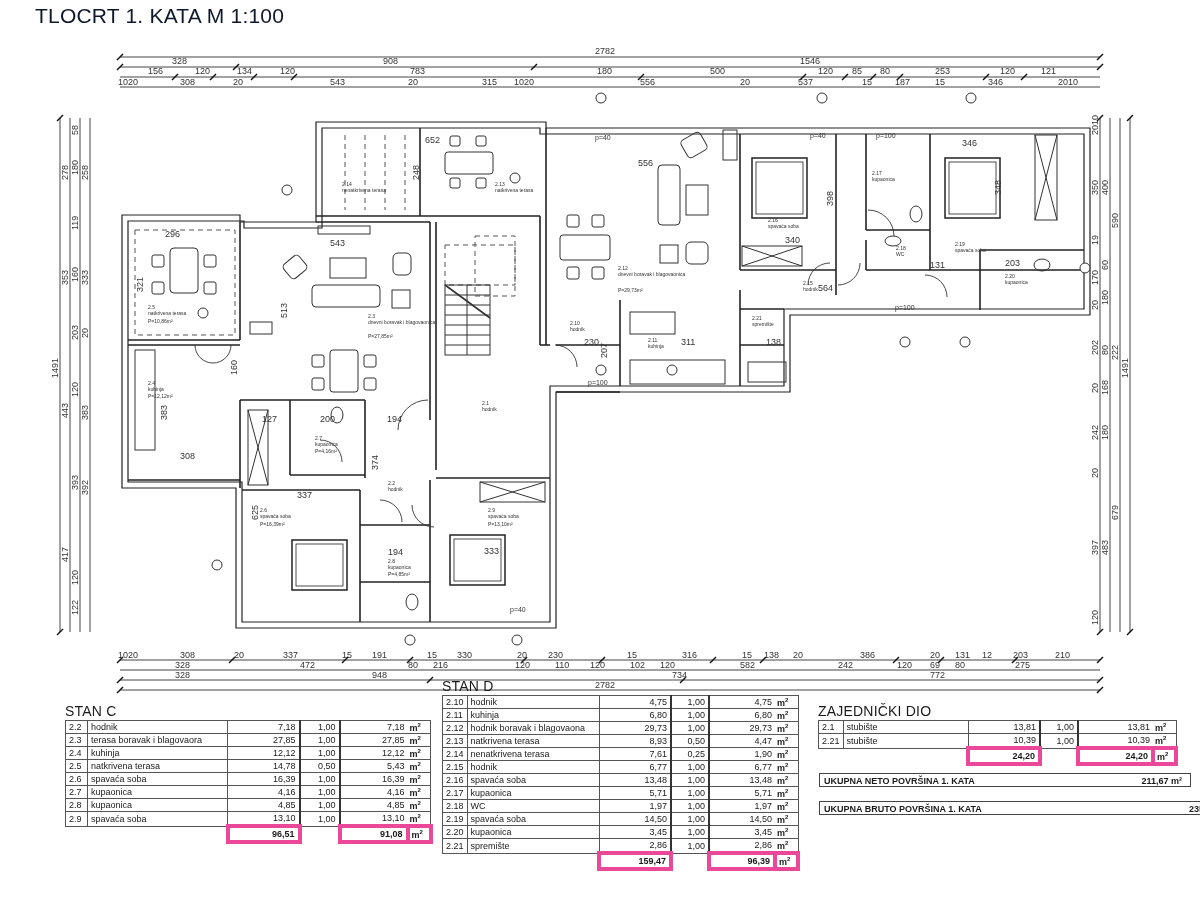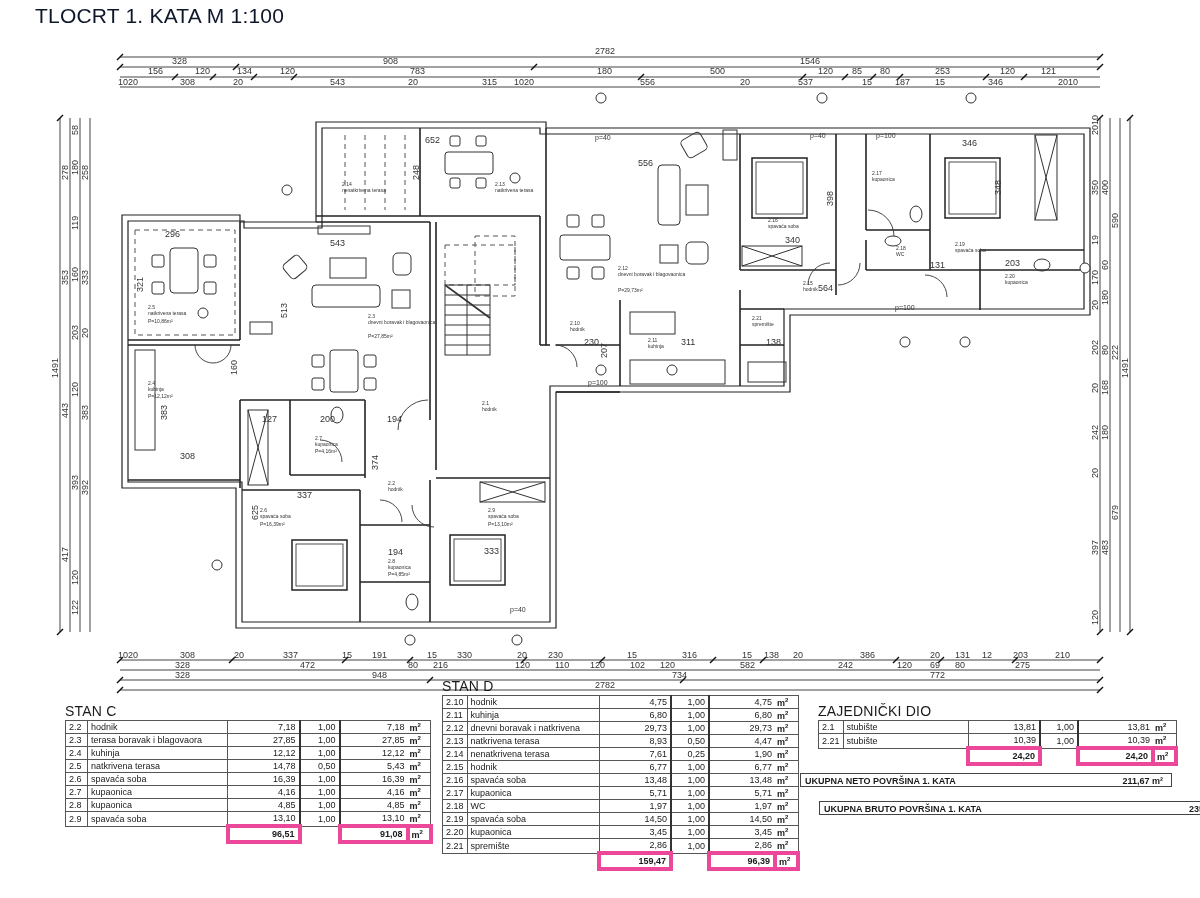--- a/index.html
+++ b/index.html
@@ -590,21 +590,21 @@
         <tr>
           <td class="">2.11</td>
           <td class="">kuhinja</td>
           <td class="num thick">6,80</td>
           <td class="num thick">1,00</td>
           <td class="num val">6,80</td>
           <td class="unit"><span>m</span><sup>2</sup></td>
         </tr>
         <tr>
           <td class="">2.12</td>
-          <td class="">dnevni boravak i natkrivena</td>
+          <td class="">hodnik boravak i blagovaona</td>
           <td class="num thick">29,73</td>
           <td class="num thick">1,00</td>
           <td class="num val">29,73</td>
           <td class="unit"><span>m</span><sup>2</sup></td>
         </tr>
         <tr>
           <td class="">2.13</td>
           <td class="">natkrivena terasa</td>
           <td class="num thick">8,93</td>
           <td class="num thick">0,50</td>
@@ -720,20 +720,20 @@
           <td></td>
           <td class="bx num">24,20</td>
           <td></td>
           <td class="bx num">24,20</td>
           <td class="bx unit"><span>m</span><sup>2</sup></td>
         </tr>
       </tbody>
   </table>
 </div>
 
-<div class="sumbox" style="left:800px; top:773px; width:372px;">
+<div class="sumbox" style="left:819px; top:773px; width:372px;">
   <span>UKUPNA NETO POVRŠINA 1. KATA</span>
   <span class="v">211,67 m²</span>
 </div>
 <div class="sumbox" style="left:819px; top:801px; width:420px;">
   <span>UKUPNA BRUTO POVRŠINA 1. KATA</span>
   <span class="v">235,78 m²</span>
 </div>
 
 </body></html>

